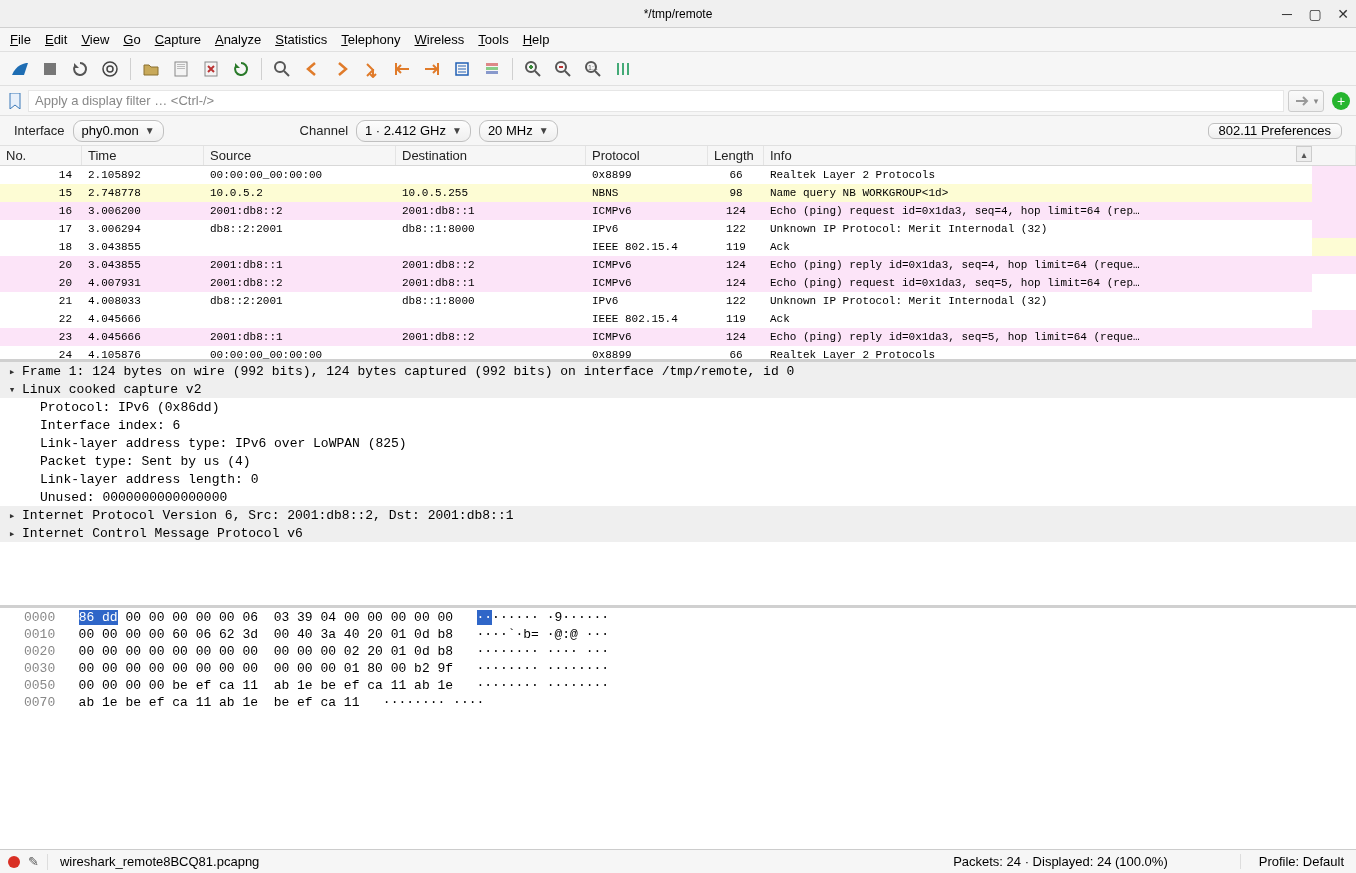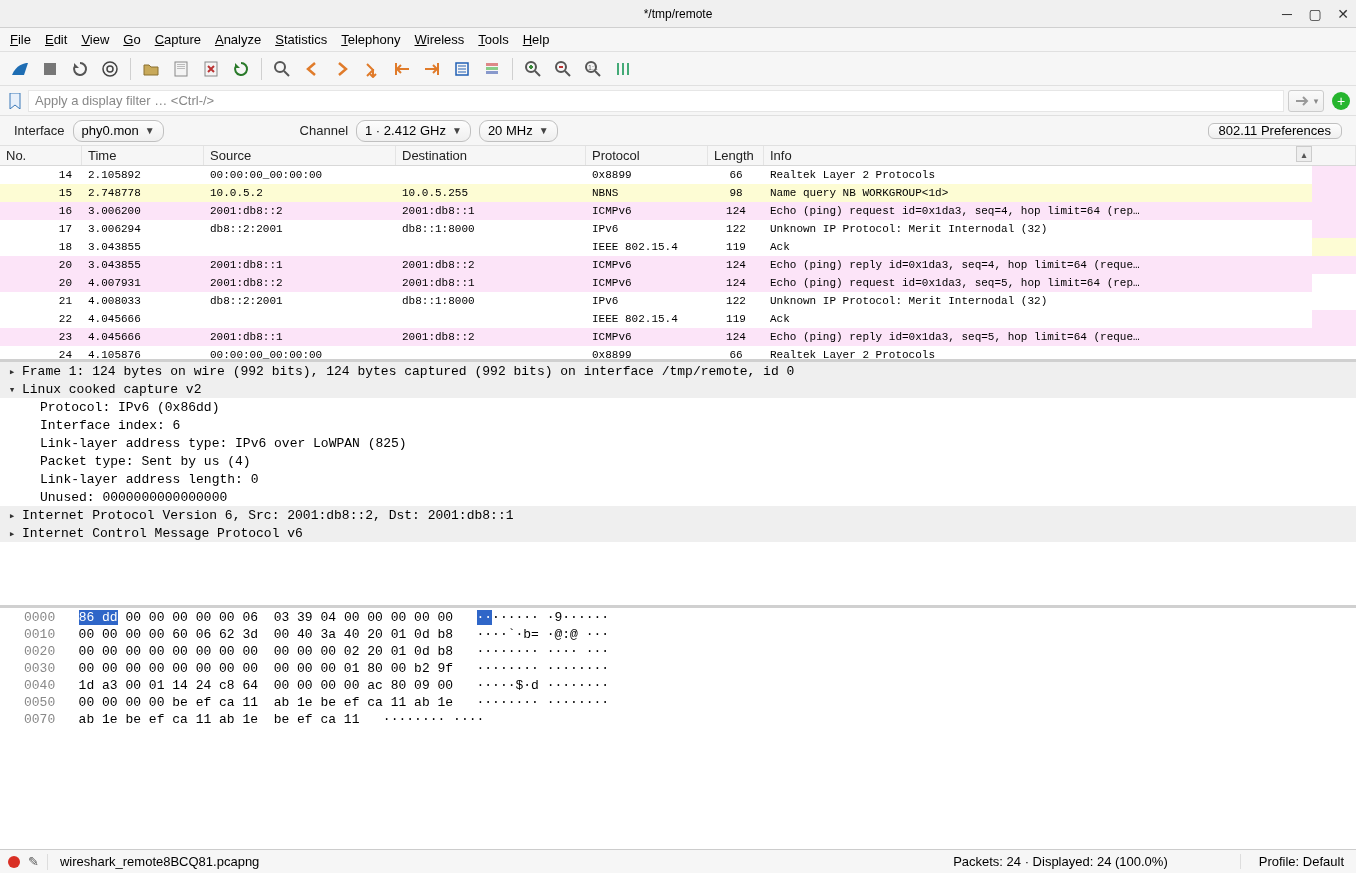--- a/index.html
+++ b/index.html
@@ -402,21 +402,20 @@
     <div class="line indent1"><span>Unused: 0000000000000000</span></div>
     <div class="line bg"><span class="tw">▸</span><span>Internet Protocol Version 6, Src: 2001:db8::2, Dst: 2001:db8::1</span></div>
     <div class="line bg"><span class="tw">▸</span><span>Internet Control Message Protocol v6</span></div>
   </div>
 
 <div class="hexpane" id="hexpane">
     <div class="hline"><span class="off">0000</span>   <span class="hlblue">86 dd</span> 00 00 00 00 00 06  03 39 04 00 00 00 00 00   <span class="hlblue">··</span>······ ·9······</div>
     <div class="hline"><span class="off">0010</span>   00 00 00 00 60 06 62 3d  00 40 3a 40 20 01 0d b8   ····`·b= ·@:@ ···</div>
     <div class="hline"><span class="off">0020</span>   00 00 00 00 00 00 00 00  00 00 00 02 20 01 0d b8   ········ ···· ···</div>
     <div class="hline"><span class="off">0030</span>   00 00 00 00 00 00 00 00  00 00 00 01 80 00 b2 9f   ········ ········</div>
-    <div class="hline"><span class="off">0040</span>   1d a3 00 01 14 24 c8 64  00 00 00 00 ac 80 09 00   ·····$·d ········</div>
     <div class="hline"><span class="off">0050</span>   00 00 00 00 be ef ca 11  ab 1e be ef ca 11 ab 1e   ········ ········</div>
     <div class="hline"><span class="off">0070</span>   ab 1e be ef ca 11 ab 1e  be ef ca 11   ········ ····</div>
   </div>
 
 <div class="statusbar">
   <span class="dot"></span>
   <span class="wand">✎</span>
   <span class="vdiv"></span>
   <span class="seg">wireshark_remote8BCQ81.pcapng</span>
   <span class="seg mid">Packets: 24 · Displayed: 24 (100.0%)</span>

